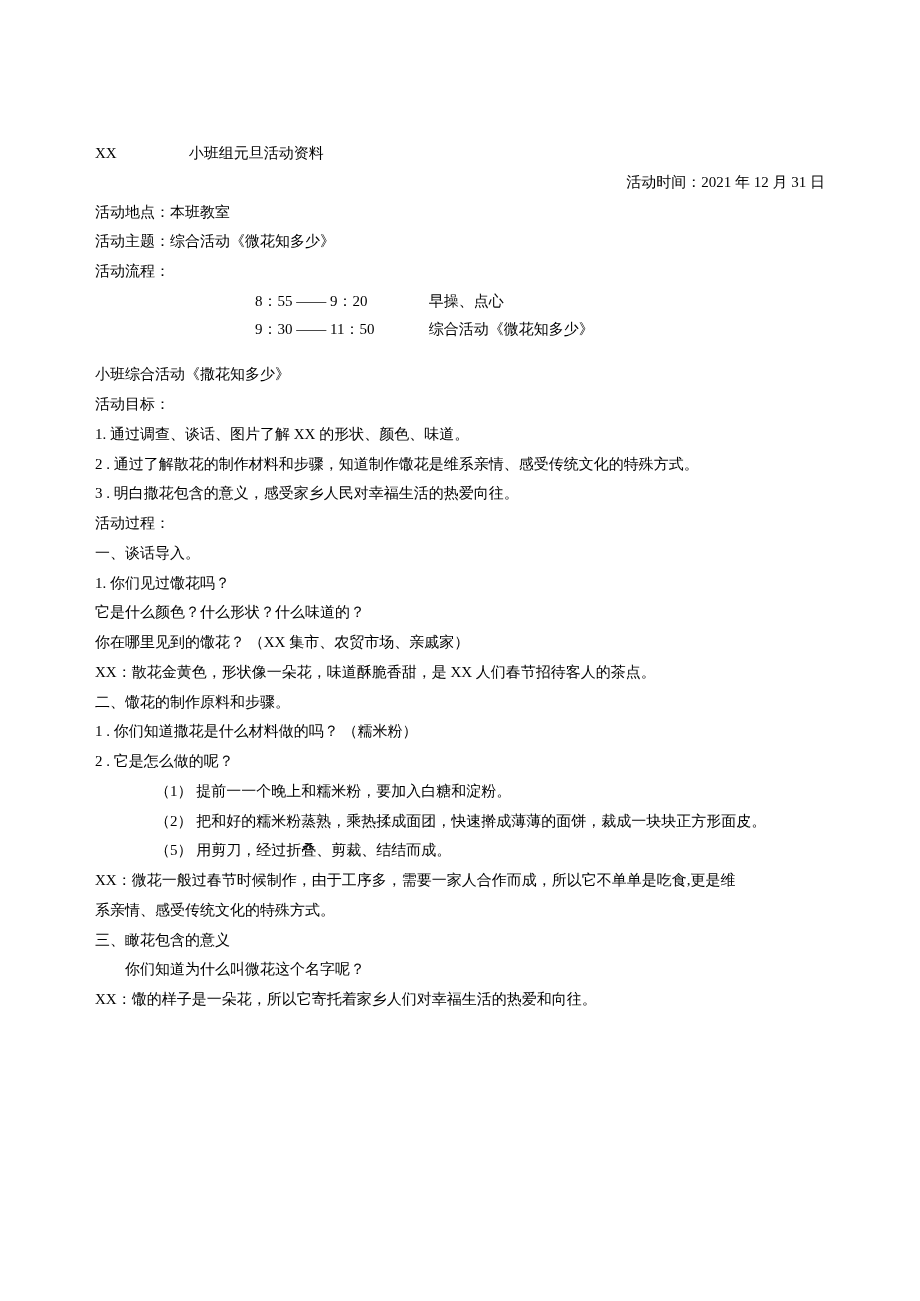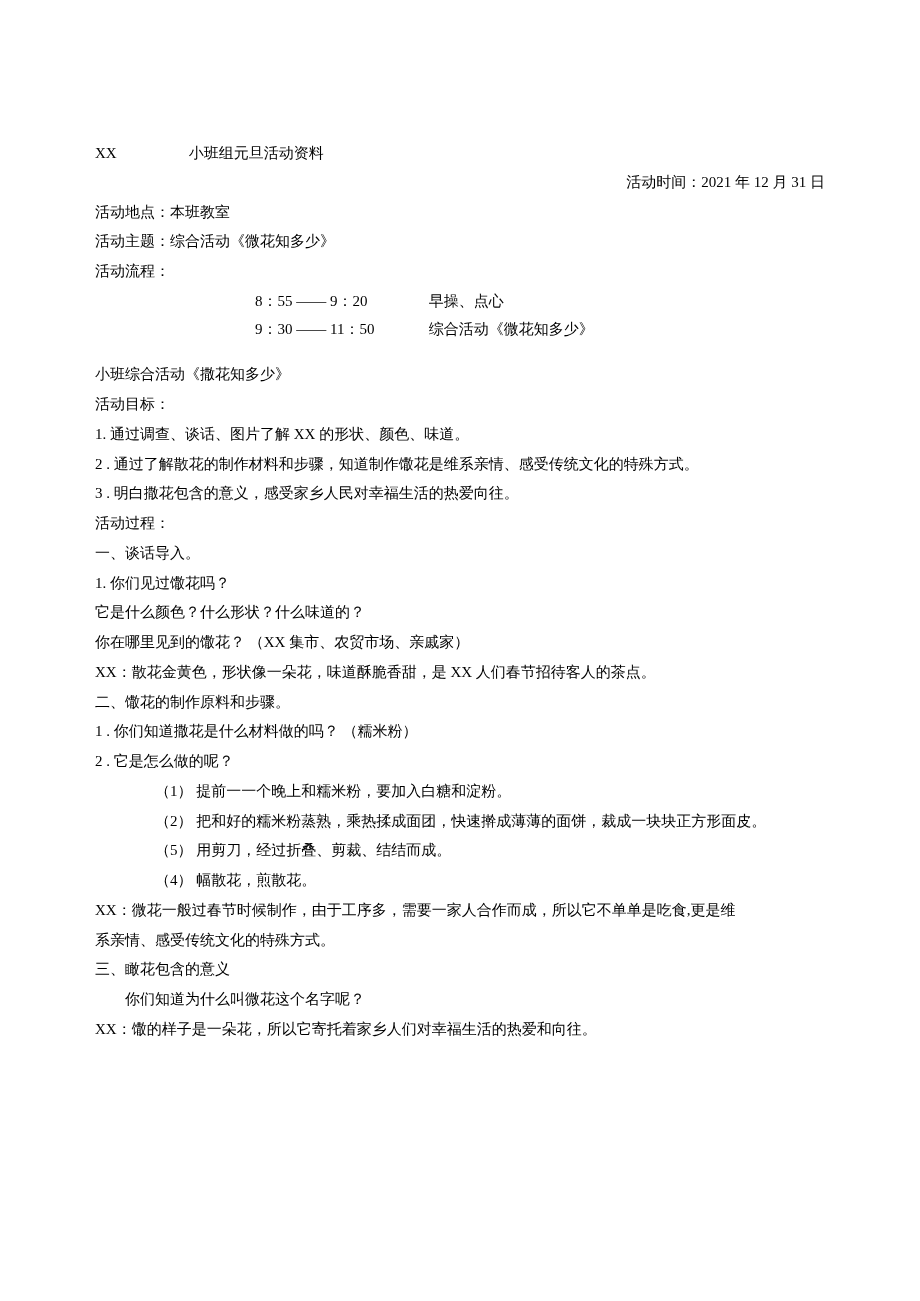--- a/index.html
+++ b/index.html
@@ -130,21 +130,20 @@
 </div>
 <div class="num-item">
   <span class="num">2  .</span>
   <span>它是怎么做的呢？</span>
 </div>
 
 <div class="sub-list">
   <div class="sub-item">（1） 提前一一个晚上和糯米粉，要加入白糖和淀粉。</div>
   <div class="sub-item">（2） 把和好的糯米粉蒸熟，乘热揉成面团，快速擀成薄薄的面饼，裁成一块块正方形面皮。</div>
   <div class="sub-item">（5） 用剪刀，经过折叠、剪裁、结结而成。</div>
-  <div class="sub-item">（4） 幅散花，煎散花。</div>
 </div>
 
 <div class="body-line">XX：微花一般过春节时候制作，由于工序多，需要一家人合作而成，所以它不单单是吃食,更是维</div>
 <div class="body-line">系亲情、感受传统文化的特殊方式。</div>
 
 <div class="body-line">三、瞰花包含的意义</div>
 <div class="body-line indent">你们知道为什么叫微花这个名字呢？</div>
 <div class="body-line">XX：馓的样子是一朵花，所以它寄托着家乡人们对幸福生活的热爱和向往。</div>
 
 </body></html>

